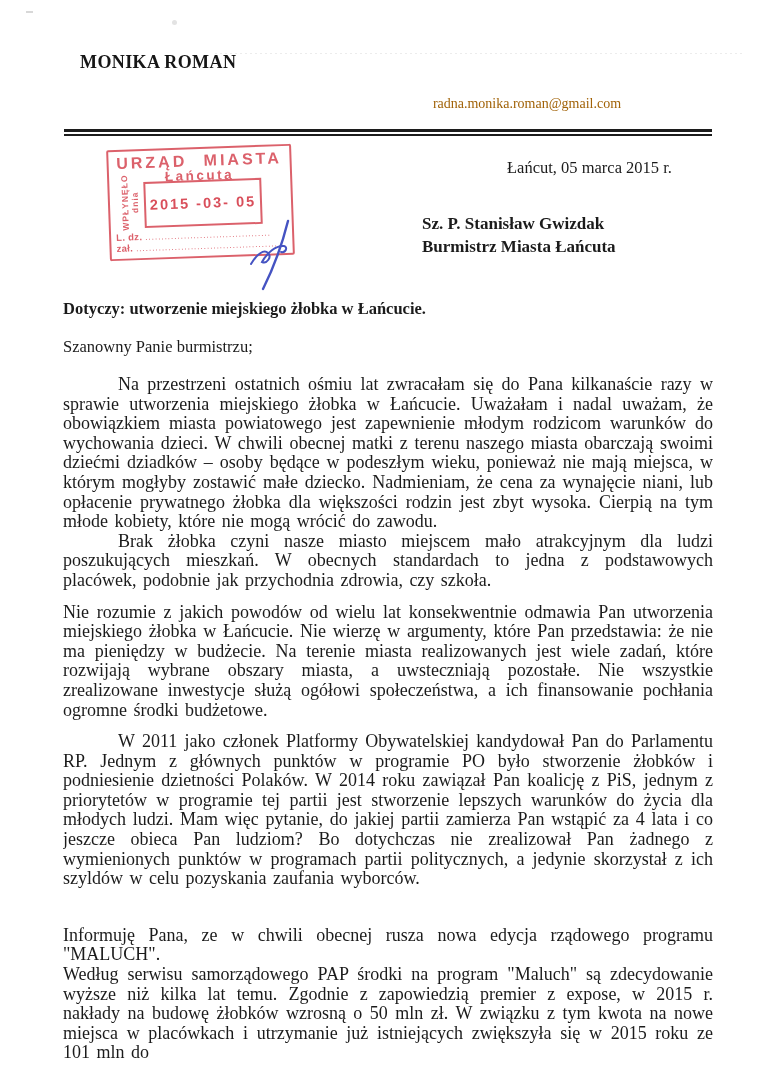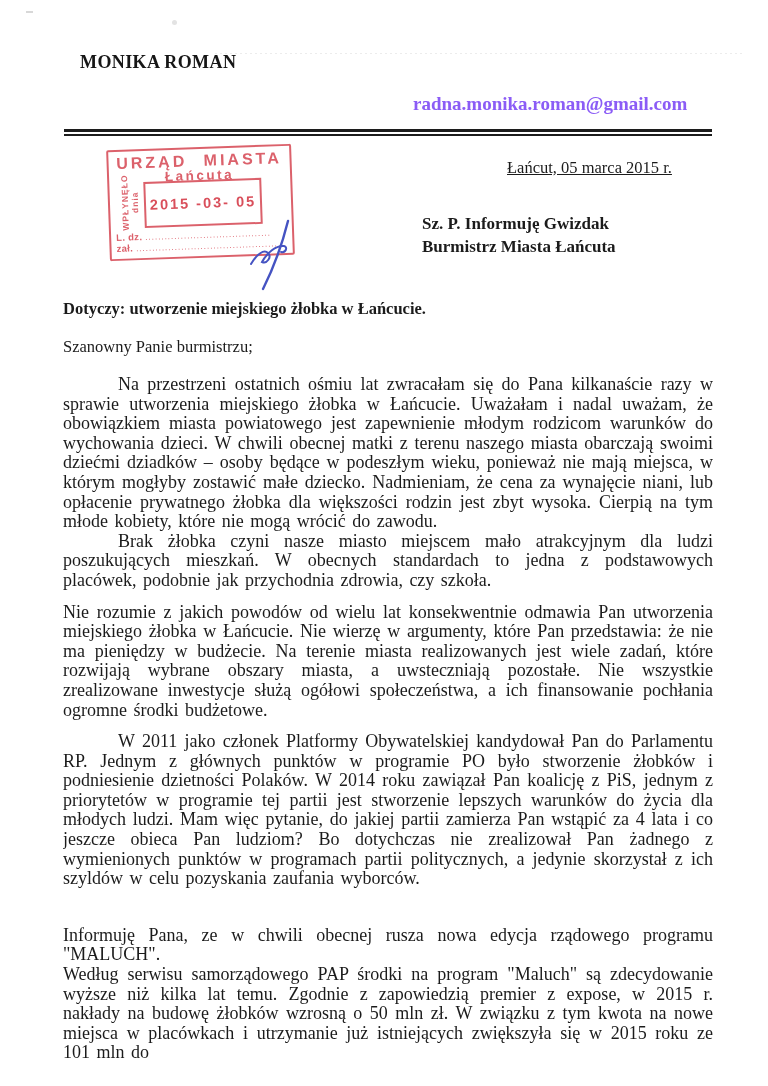--- a/index.html
+++ b/index.html
@@ -12,22 +12,22 @@
     color:#1b1b1b;
   }
   
   .lh-name{
     position:absolute;left:80px;top:51px;
     font-weight:bold;font-size:18px;line-height:22px;
     letter-spacing:.4px;color:#161616;
   }
   .lh-contact{
     position:absolute;left:413px;top:94px;width:228px;
-    text-align:center;font-weight:bold;font-size:19px;line-height:19px;
-    color:#8b5cf6;
+    text-align:center;font-weight:normal;font-size:14px;line-height:19px;
+    color:#a16207;
   }
   .lh-rule{
     position:absolute;left:64px;top:129px;width:648px;height:2px;
     border-top:3px solid #1c1c1c;border-bottom:2px solid #1c1c1c;
   }
   
   .stamp{
     position:absolute;left:108px;top:147px;width:181px;height:107px;
     border:2.5px solid #d9545f;border-radius:2px;
     transform:rotate(-2deg);
@@ -61,21 +61,21 @@
   }
   .stamp-row{
     position:absolute;left:5px;font-size:9.5px;font-weight:bold;
     white-space:nowrap;width:170px;overflow:hidden;letter-spacing:.3px;
   }
   .stamp-row .dots{font-size:8px;letter-spacing:1px;font-weight:normal;}
   .row-ldz{top:80px;}
   .row-zal{top:91px;}
   .signature{position:absolute;left:247px;top:219px;}
   
-  .place-date{position:absolute;left:507px;top:158px;font-size:16.5px;text-decoration:underline;}
+  .place-date{position:absolute;left:507px;top:158px;font-size:16.5px;}
   .recipient{
     position:absolute;left:422px;top:212px;
     font-weight:bold;font-size:17px;line-height:23px;
   }
   .subject{position:absolute;left:63px;top:299px;font-weight:bold;font-size:16.5px;}
   .salutation{position:absolute;left:63px;top:337px;font-size:16.5px;}
   
   .body{
     position:absolute;left:63px;top:375px;width:650px;bottom:0;
     font-size:18px;line-height:19.6px;text-align:justify;
@@ -130,21 +130,21 @@
   </div>
 
   <svg class="signature" width="54" height="74" viewBox="0 0 54 74">
     <path d="M41,2 C37,18 29,44 16,70" fill="none" stroke="#4553c2" stroke-width="2.4" stroke-linecap="round"></path>
     <path d="M4,45 C10,35 17,30 21,34 C25,38 20,45 15,43 C20,34 29,26 37,27 C41,28 39,34 34,33" fill="none" stroke="#4553c2" stroke-width="2" stroke-linecap="round"></path>
   </svg>
 
   <div class="place-date">Łańcut, 05 marca 2015 r.</div>
 
   <div class="recipient">
-    <div>Sz. P. Informuję Gwizdak</div>
+    <div>Sz. P. Stanisław Gwizdak</div>
     <div>Burmistrz Miasta Łańcuta</div>
   </div>
 
   <div class="subject">Dotyczy: utworzenie miejskiego żłobka w Łańcucie.</div>
   <div class="salutation">Szanowny Panie burmistrzu;</div>
 
   <div class="body">
     <p class="indent">Na przestrzeni ostatnich ośmiu lat zwracałam się do Pana kilkanaście razy w sprawie utworzenia miejskiego żłobka w Łańcucie. Uważałam i nadal uważam, że obowiązkiem miasta powiatowego jest zapewnienie młodym rodzicom warunków do wychowania dzieci. W chwili obecnej matki z terenu naszego miasta obarczają swoimi dziećmi dziadków – osoby będące w podeszłym wieku, ponieważ nie mają miejsca, w którym mogłyby zostawić małe dziecko. Nadmieniam, że cena za wynajęcie niani, lub opłacenie prywatnego żłobka dla większości rodzin jest zbyt wysoka. Cierpią na tym młode kobiety, które nie mogą wrócić do zawodu.</p>
     <p class="indent">Brak żłobka czyni nasze miasto miejscem mało atrakcyjnym dla ludzi poszukujących mieszkań. W obecnych standardach to jedna z podstawowych placówek, podobnie jak przychodnia zdrowia, czy szkoła.</p>
     <p class="gap1">Nie rozumie z jakich powodów od wielu lat konsekwentnie odmawia Pan utworzenia miejskiego żłobka w Łańcucie. Nie wierzę w argumenty, które Pan przedstawia: że nie ma pieniędzy w budżecie. Na terenie miasta realizowanych jest wiele zadań, które rozwijają wybrane obszary miasta, a uwsteczniają pozostałe. Nie wszystkie zrealizowane inwestycje służą ogółowi społeczeństwa, a ich finansowanie pochłania ogromne środki budżetowe.</p>

